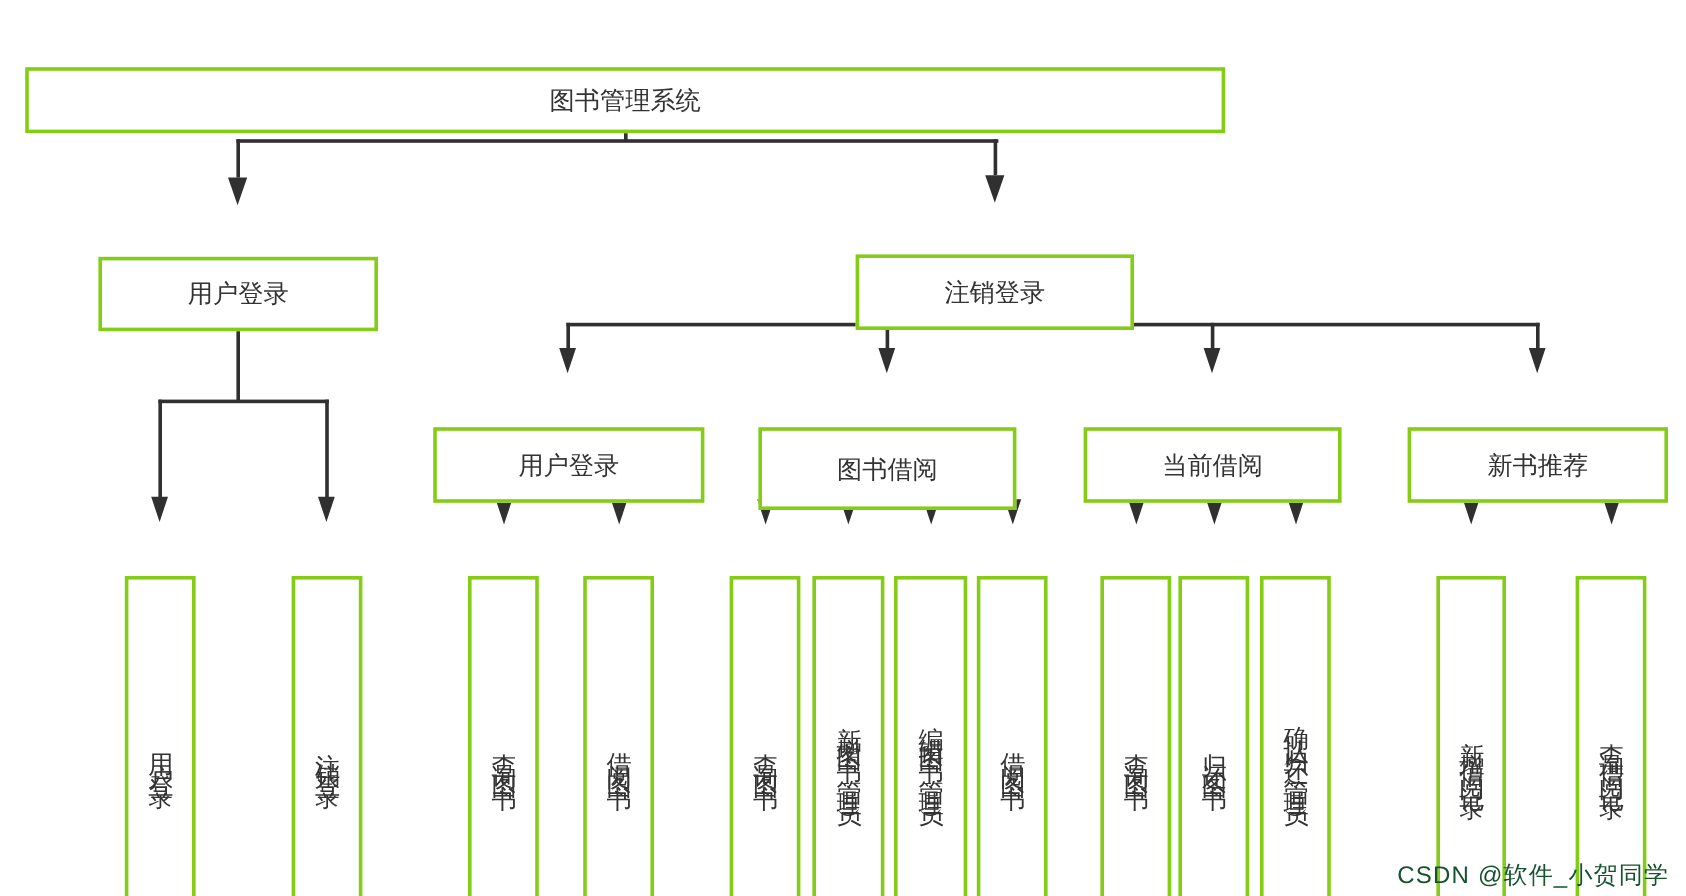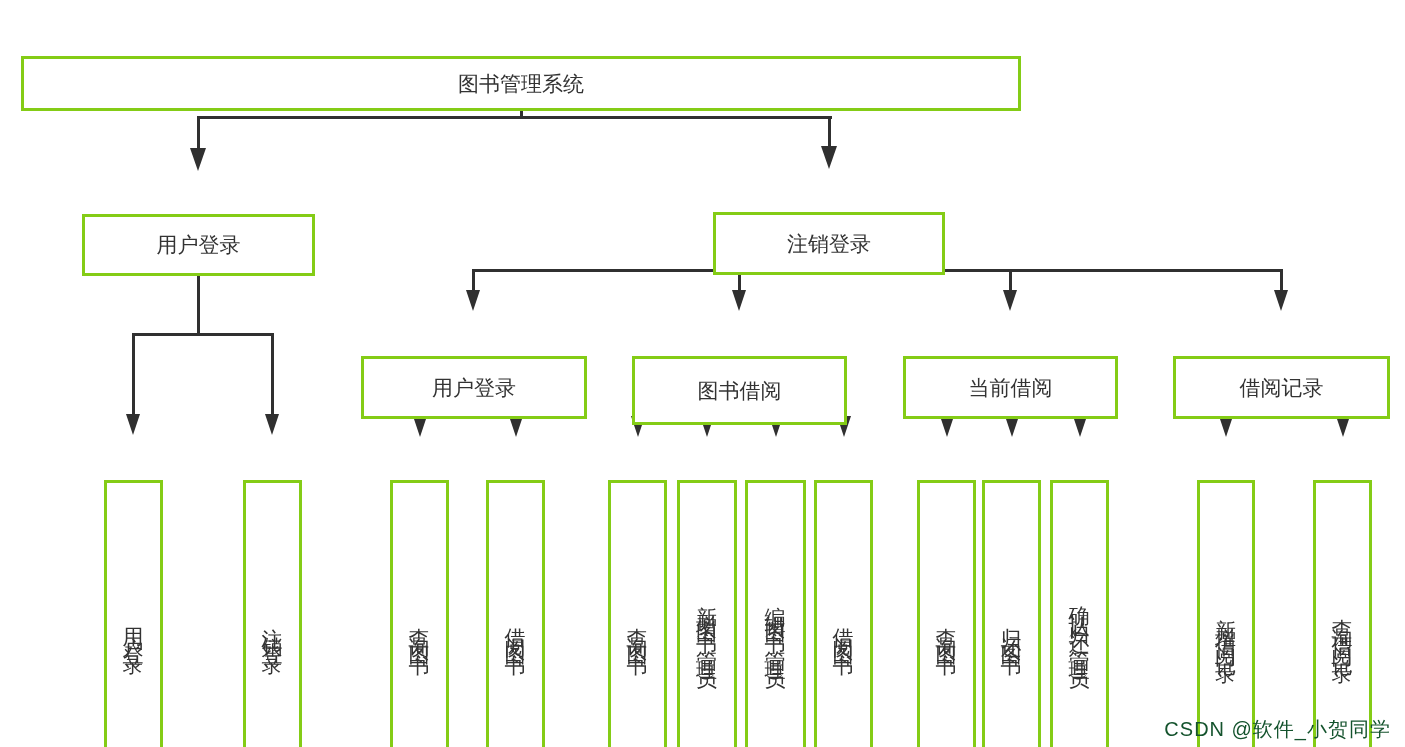--- a/index.html
+++ b/index.html
@@ -186,21 +186,21 @@
   <div class="box b-nb">
     <span class="hlabel">用户登录</span>
   </div>
   <div class="box b-bb">
     <span class="hlabel">图书借阅</span>
   </div>
   <div class="box b-cb">
     <span class="hlabel">当前借阅</span>
   </div>
   <div class="box b-br">
-    <span class="hlabel">借阅记录</span>
+    <span class="hlabel">新书推荐</span>
   </div>
 
   <div class="box leaf b-l1">
     <span class="vlabel">用户登录</span>
   </div>
   <div class="box leaf b-l2">
     <span class="vlabel">注销登录</span>
   </div>
 
   <div class="box leaf b-l3">

